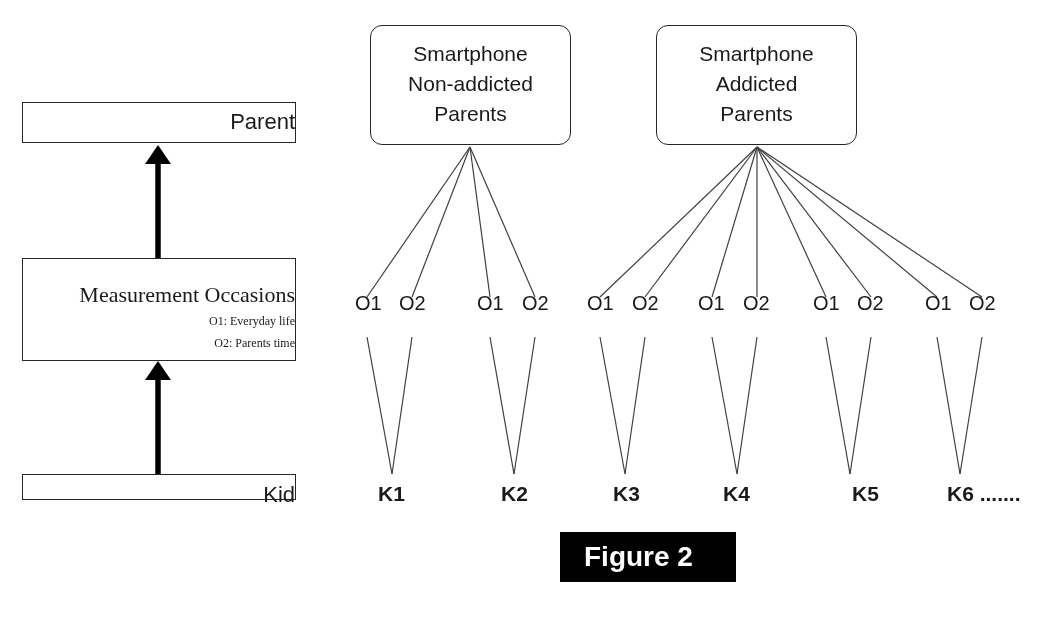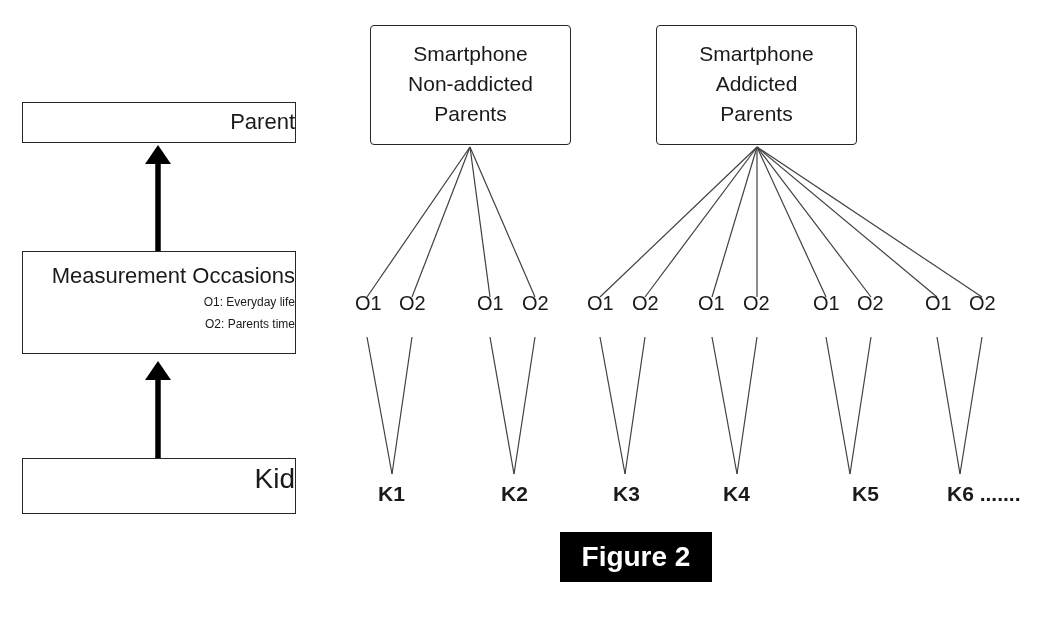--- a/index.html
+++ b/index.html
@@ -37,33 +37,33 @@
   .lbox {
     position: absolute;
     left: 22px;
     width: 274px;
     box-sizing: border-box;
     border: 1.5px solid #262626;
     background: #ffffff;
     text-align: right;
   }
   .lbox.parent  { top: 102px; height: 41px; font-size: 22px; line-height: 38px; }
-  .lbox.kid     { top: 458px; height: 56px; font-size: 28px; line-height: 39px; }
-  .lbox.measure { top: 251px; height: 103px; padding-top: 9px; }
+  .lbox.kid     { top: 474px; height: 26px; font-size: 22px; line-height: 39px; }
+  .lbox.measure { top: 258px; height: 103px; padding-top: 21px; font-family: Liberation Serif, serif; }
   .measure-title { font-size: 22px; line-height: 30px; }
   .measure-sub   { font-size: 12px; line-height: 22px; }
   
   .rbox {
     position: absolute;
     top: 25px;
     width: 201px;
     height: 120px;
     box-sizing: border-box;
     border: 1.4px solid #262626;
-    border-radius: 4px;
+    border-radius: 12px;
     background: #ffffff;
     text-align: center;
     padding-top: 13px;
     font-size: 21px;
     line-height: 30px;
   }
   .rbox.nonaddicted { left: 370px; }
   .rbox.addicted    { left: 656px; }
   .rbox .mid { font-weight: normal; }
   
@@ -86,22 +86,23 @@
   .caption {
     position: absolute;
     left: 560px;
     top: 532px;
     width: 152px;
     height: 50px;
     background: #000000;
     color: #ffffff;
     font-size: 28px;
     font-weight: bold;
-    text-align: center;
+    text-align: left;
     line-height: 50px;
+    padding-left: 24px;
   }
 </style>
 </head>
 <body>
 
 <div class="canvas">
 
   <svg class="lines" viewBox="0 0 1054 620">
 
     <g class="arrow">

